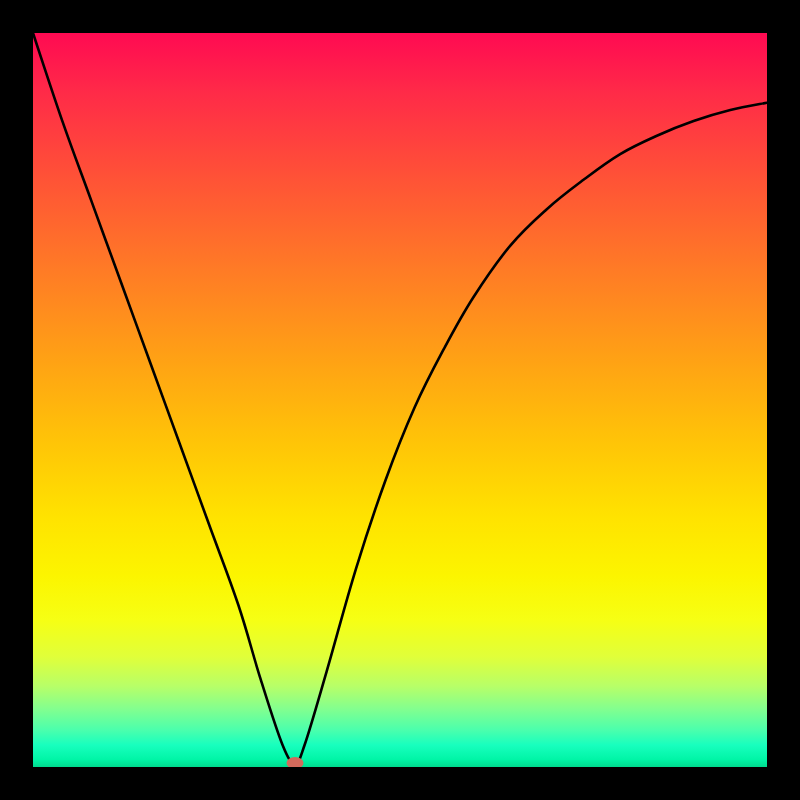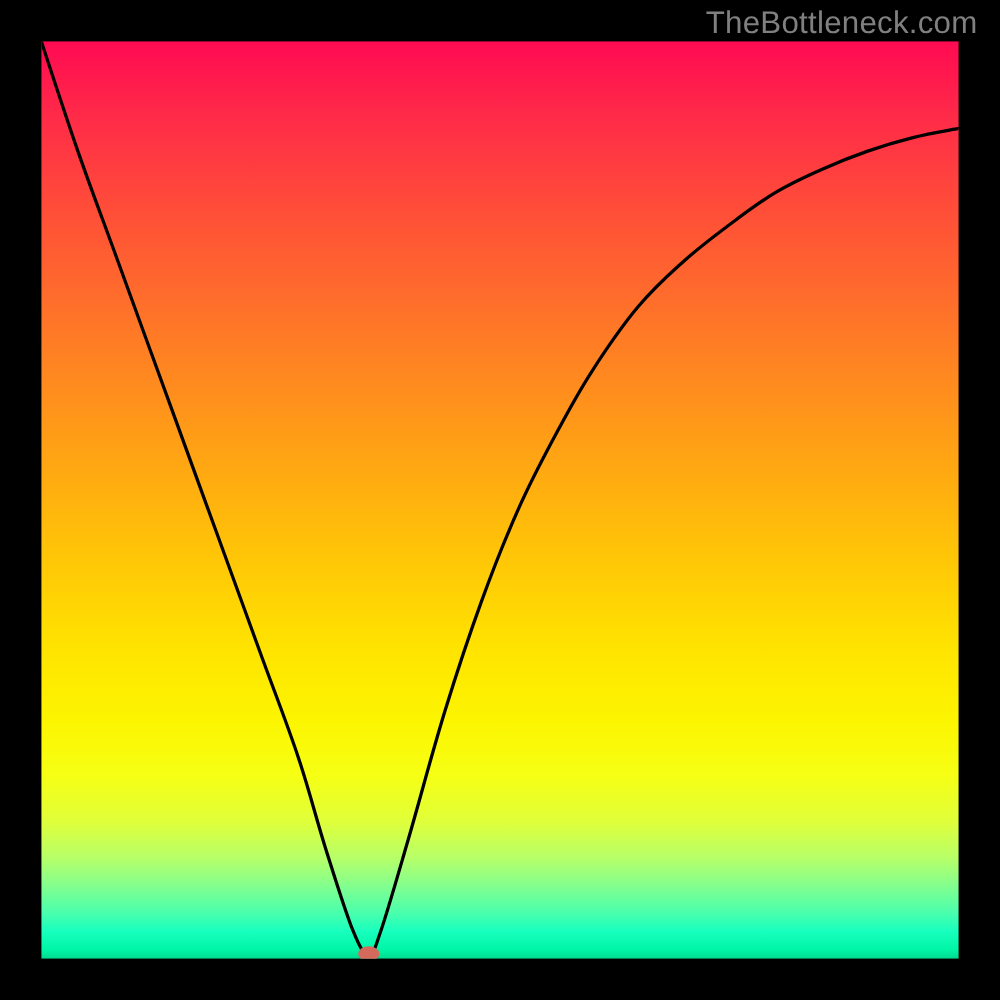--- a/index.html
+++ b/index.html
@@ -71,21 +71,20 @@
     background: #d36a5c;
     border-radius: 50%;
     transform: translate(-50%, -50%);
     z-index: 5;
   }
 </style>
 </head>
 <body>
 
 <div class="frame">
-  <div class="watermark">TheBottleneck.com</div>
 
   <div class="plot-area">
     <div class="gradient"></div>
 
     <svg class="curve" viewBox="0 0 734 734" preserveAspectRatio="none">
       <path d="M 0.00 0.00 C 5.28 15.85, 18.79 57.69, 29.36 88.08 C 39.93 118.47, 48.15 139.75, 58.72 168.82 C 69.29 197.89, 77.51 220.49, 88.08 249.56 C 98.65 278.63, 106.87 301.23, 117.44 330.30 C 128.01 359.37, 136.23 381.97, 146.80 411.04 C 157.37 440.11, 165.59 462.71, 176.16 491.78 C 186.73 520.85, 196.27 544.77, 205.52 572.52 C 214.77 600.27, 219.61 620.82, 227.54 645.92 C 235.47 671.02, 243.35 696.79, 249.56 711.98 C 255.77 727.17, 258.07 730.33, 262.04 730.33 C 266.00 730.33, 265.90 728.50, 271.58 711.98 C 277.26 695.47, 284.35 670.29, 293.60 638.58 C 302.85 606.87, 312.39 570.17, 322.96 535.82 C 333.53 501.47, 341.75 476.81, 352.32 447.74 C 362.89 418.67, 371.11 398.12, 381.68 374.34 C 392.25 350.56, 400.47 335.44, 411.04 315.62 C 421.61 295.80, 428.51 282.74, 440.40 264.24 C 452.29 245.74, 463.89 228.71, 477.10 212.86 C 490.31 197.01, 500.59 188.05, 513.80 176.16 C 527.01 164.27, 537.29 156.71, 550.50 146.80 C 563.71 136.89, 573.99 129.04, 587.20 121.11 C 600.41 113.18, 610.69 108.71, 623.90 102.76 C 637.11 96.81, 647.39 92.70, 660.60 88.08 C 673.81 83.46, 684.09 80.37, 697.30 77.07 C 710.51 73.77, 727.39 71.05, 734.00 69.73" id="curvePath" fill="none" stroke="#000" stroke-width="2.6" stroke-linecap="round"></path>
     </svg>
 
     <div class="marker" id="marker" style="left: 262.038px; top: 730.33px; background: rgb(211, 106, 92);"></div>
   </div>

